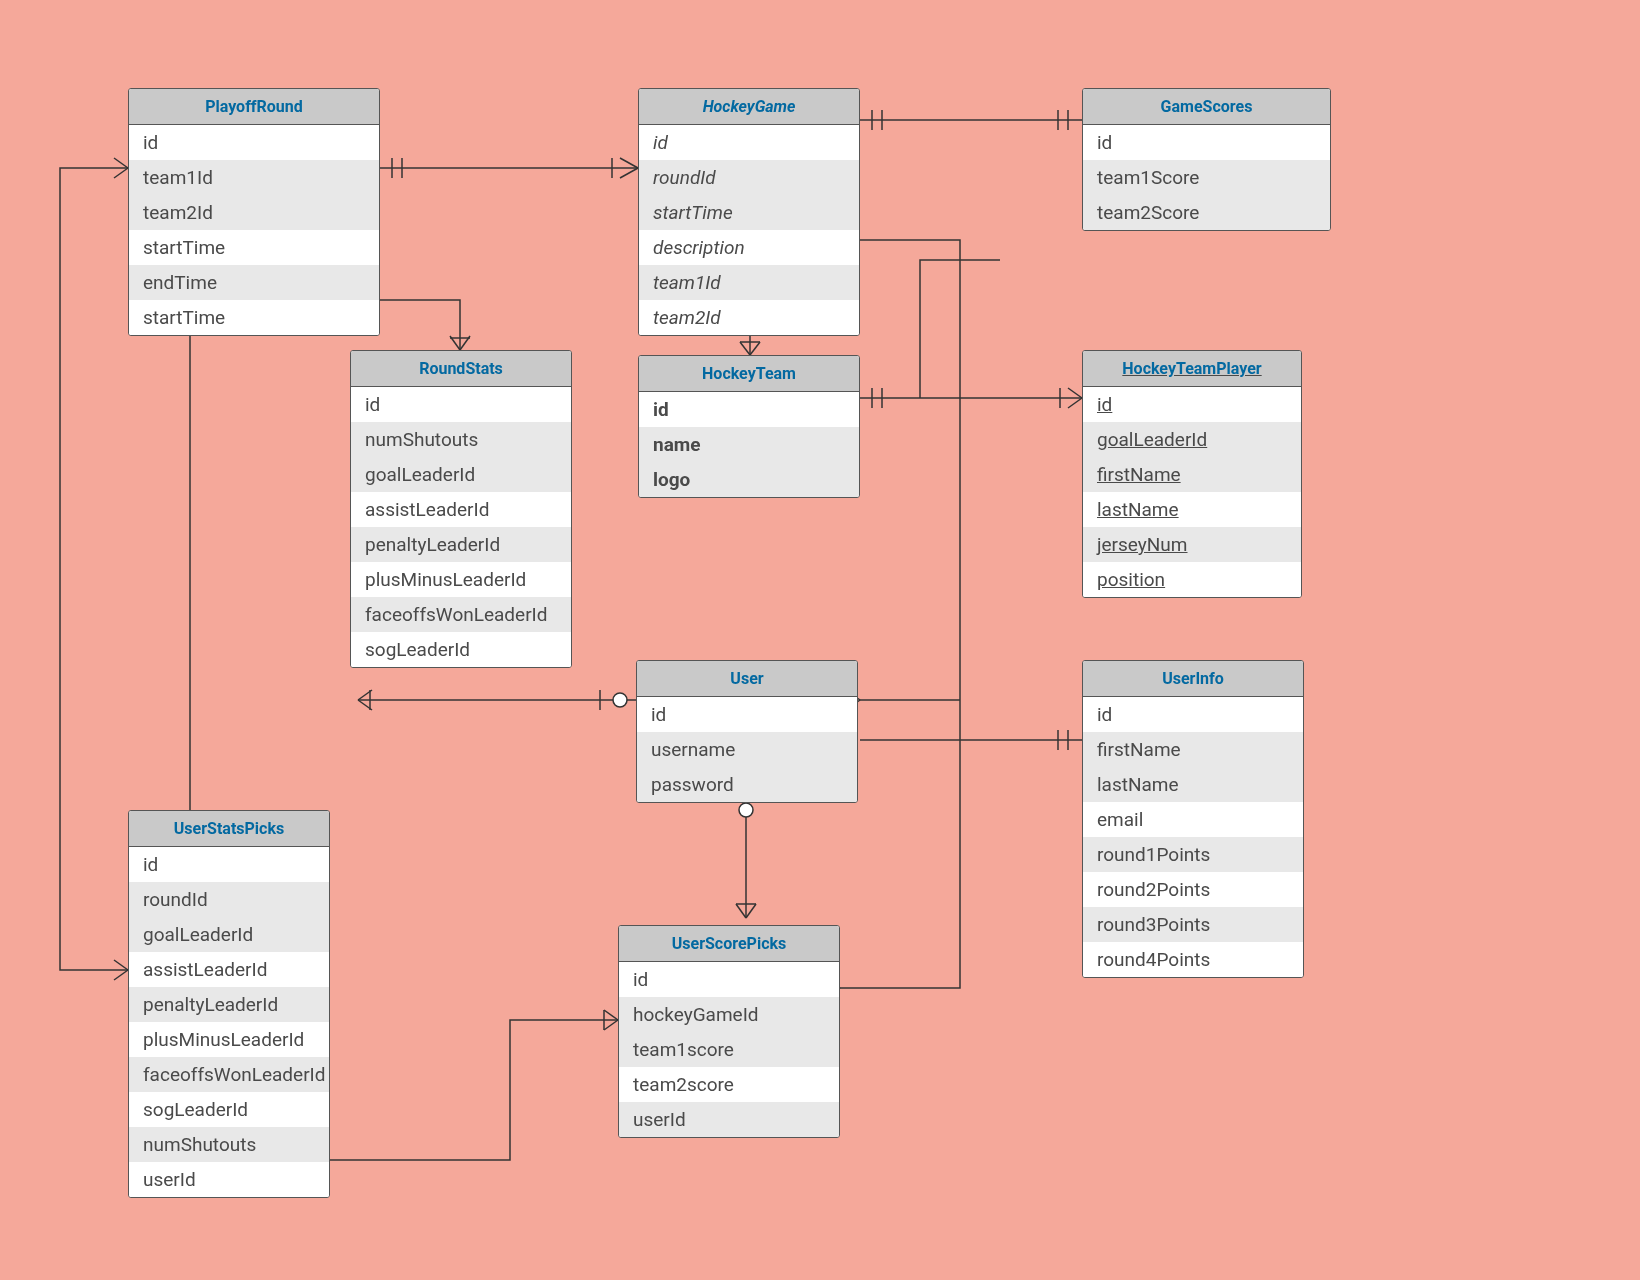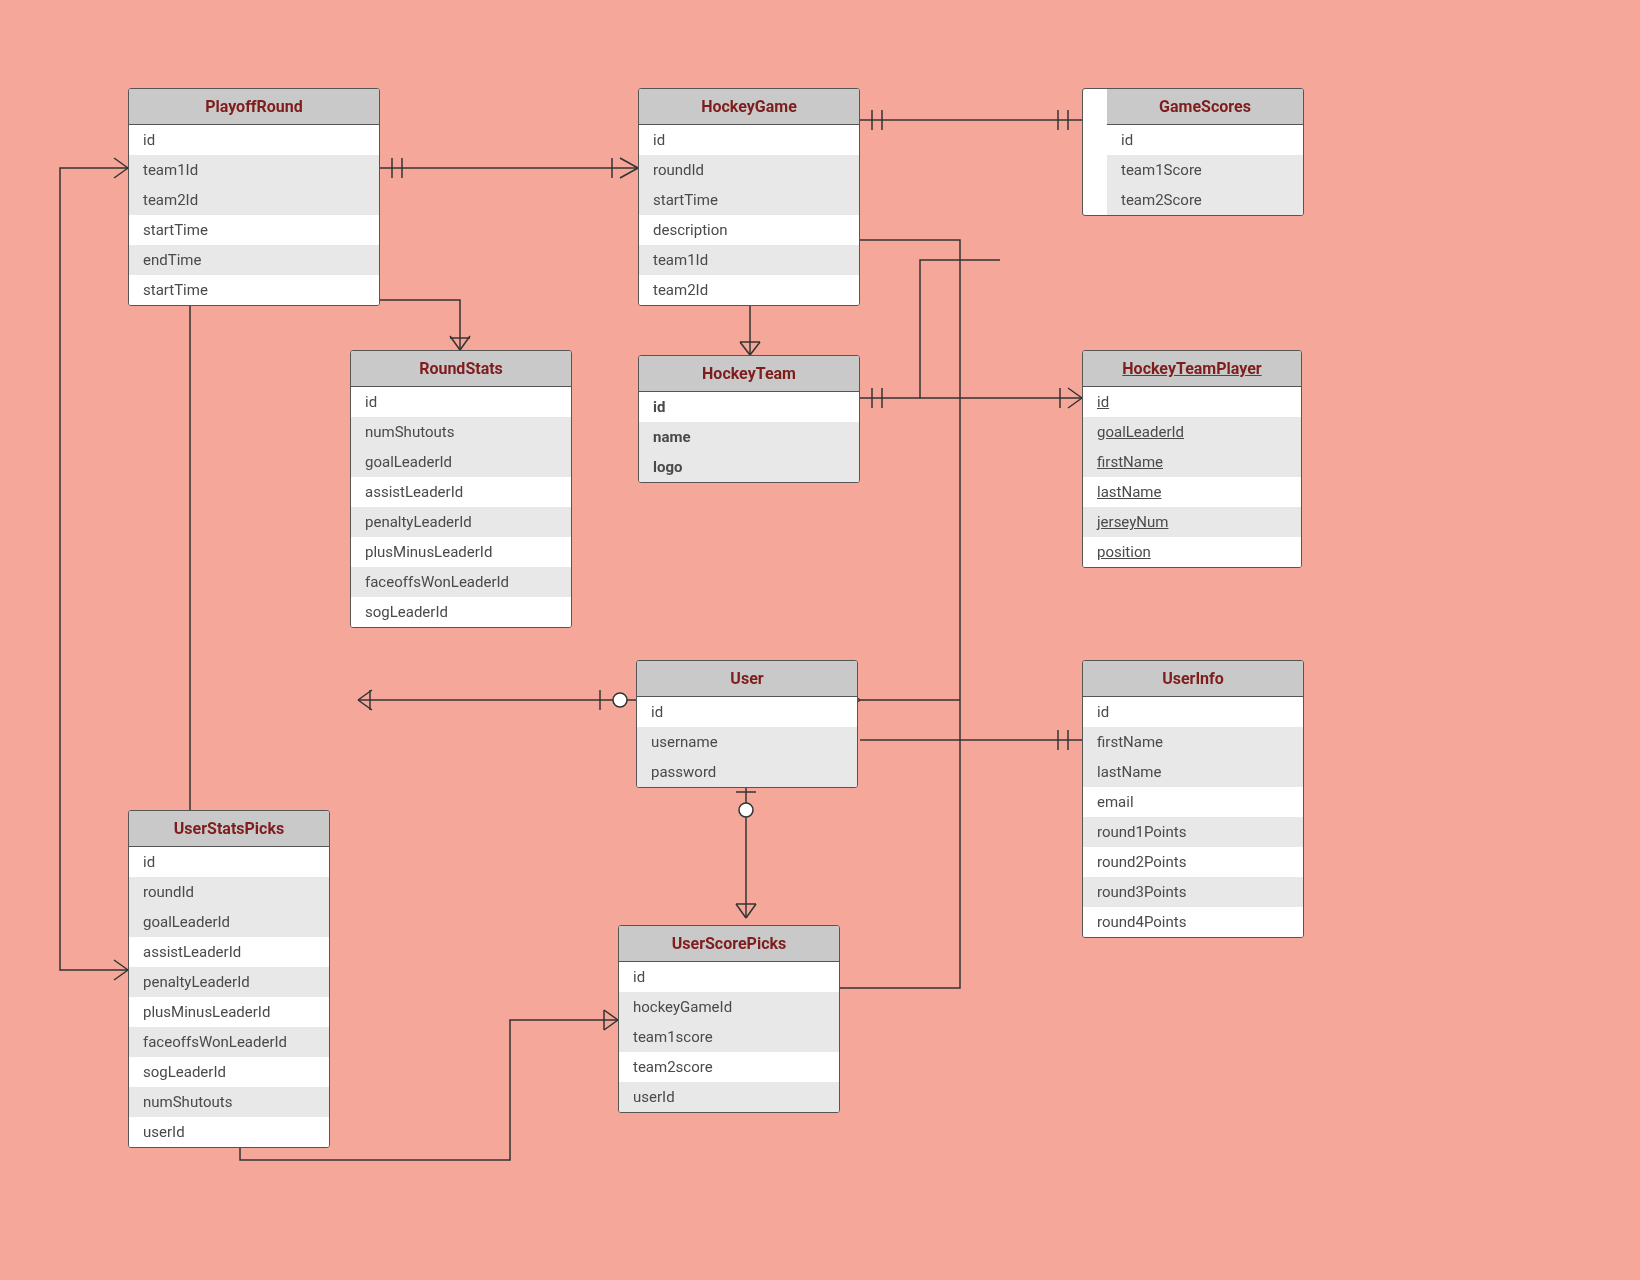--- a/index.html
+++ b/index.html
@@ -18,26 +18,26 @@
     background: #fff;
     border-radius: 3px;
     overflow: hidden;
   }
   .entity-header {
     background: #c9c9c9;
     border-bottom: 1.5px solid #555;
     padding: 8px 12px;
     text-align: center;
     font-weight: 700;
-    color: #7f1d1d;
+    color: #0369a1;
   }
   .entity-row {
     padding: 6px 14px;
     border-bottom: 0;
-    font-size: 15px;
+    font-size: 19px;
   }
   .entity-row:nth-child(even) { background: #fff; }
   .entity-row:nth-child(odd) { background: #e8e8e8; }
   .entity-body .entity-row:first-child { background: #fff; }
   .entity-body .entity-row:nth-child(2) { background: #e8e8e8; }
   .bold { font-weight: 700; }
   svg.connectors {
     position: absolute;
     top: 0; left: 0;
     width: 1640px;
@@ -139,33 +139,33 @@
   <div class="entity-body">
     <div class="entity-row">id</div>
     <div class="entity-row">team1Id</div>
     <div class="entity-row">team2Id</div>
     <div class="entity-row">startTime</div>
     <div class="entity-row">endTime</div>
     <div class="entity-row">startTime</div>
   </div>
 </div>
 
-<div class="entity" style="left:638px; top:88px; width:222px;">
+<div class="entity" style="left:638px; top:88px; width:222px;font-style:italic;">
   <div class="entity-header">HockeyGame</div>
   <div class="entity-body">
     <div class="entity-row">id</div>
     <div class="entity-row">roundId</div>
     <div class="entity-row">startTime</div>
     <div class="entity-row">description</div>
     <div class="entity-row">team1Id</div>
     <div class="entity-row">team2Id</div>
   </div>
 </div>
 
-<div class="entity" style="left:1082px; top:88px; width:222px;padding-left:24px;">
+<div class="entity" style="left:1082px; top:88px; width:249px;">
   <div class="entity-header">GameScores</div>
   <div class="entity-body">
     <div class="entity-row">id</div>
     <div class="entity-row">team1Score</div>
     <div class="entity-row">team2Score</div>
   </div>
 </div>
 
 <div class="entity" style="left:350px; top:350px; width:222px;">
   <div class="entity-header">RoundStats</div>

